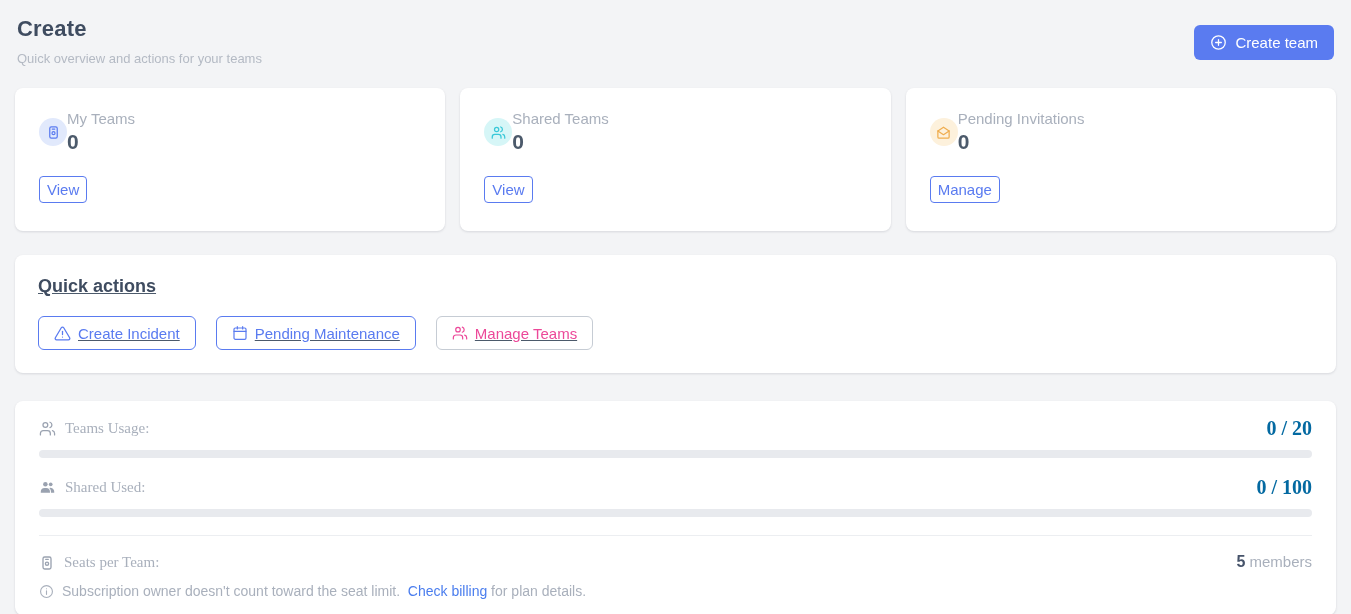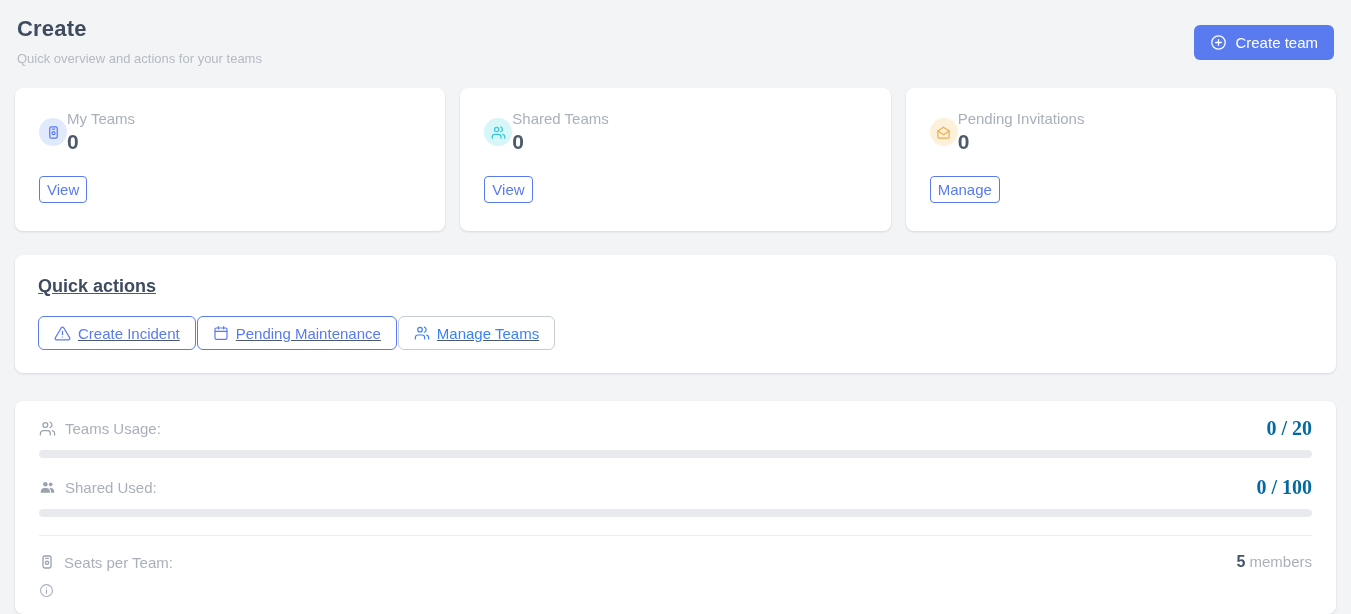--- a/index.html
+++ b/index.html
@@ -42,33 +42,33 @@
     border-radius: 4px; font-size: 15px; padding: 4px 7px; cursor: pointer; font-family: inherit;
   }
 
   
   .card {
     background: #ffffff; border-radius: 8px;
     box-shadow: 0 1px 3px rgba(20,30,50,0.08), 0 1px 2px rgba(20,30,50,0.05);
   }
   .quick-actions { padding: 21px 23px 23px 23px; margin-bottom: 28px; text-decoration: underline; }
   .section-title { font-size: 18px; font-weight: 600; color: #3f4c60; margin-bottom: 19px; }
-  .qa-buttons { display: flex; gap: 1px; }
+  .qa-buttons { display: flex; gap: 20px; }
   .qa-btn {
     display: inline-flex; align-items: center; gap: 7px;
     background: #ffffff; border-radius: 6px; font-size: 15px; padding: 7px 15px;
     cursor: pointer; font-family: inherit; height: 34px;
   }
   .qa-btn.blue { border: 1px solid #5a7bf0; color: #5a7bf0; }
-  .qa-btn.gray { border: 1px solid #c6ccd4; color: #3b82f6; }
+  .qa-btn.gray { border: 1px solid #c6ccd4; color: #ec4899; }
 
   
   .usage-card { padding: 16px 24px 16px 24px; }
   .usage-row { display: flex; justify-content: space-between; align-items: center; }
-  .usage-label { display: flex; align-items: flex-start; gap: 9px; font-size: 15px; color: #a9b0bc; }
+  .usage-label { display: flex; align-items: flex-end; gap: 9px; font-size: 15px; color: #a9b0bc; font-family: Liberation Serif, serif; }
   .usage-label svg { color: #9aa2b0; }
   .usage-value { font-size: 20px; font-weight: 700; color: #0369a1; font-family: Liberation Serif, serif; }
   .progress-track { height: 8px; background: #e8eaee; border-radius: 4px; margin-top: 10px; margin-bottom: 18px; overflow: hidden; }
   .progress-fill { height: 100%; background: #5a7bf0; border-radius: 4px; width: 0%; }
   .usage-divider { border: none; border-top: 1px solid #eceef1; margin: 0 0 17px 0; }
   .seats-value-wrap { font-size: 15px; color: #a9b0bc; }
   .seats-value { font-size: 16px; font-weight: 700; color: #46536a; }
   .usage-note { display: flex; align-items: center; gap: 8px; margin-top: 12px; font-size: 14px; color: #a9b0bc; }
   .usage-note svg { flex: 0 0 15px; color: #a9b0bc; }
   .link { color: #4a7dee; text-decoration: none; cursor: pointer; }
@@ -244,17 +244,18 @@
     </div>
 
     <div class="usage-note">
       <span style="display:flex">
         <svg width="15" height="15" viewBox="0 0 24 24" fill="none" stroke="currentColor" stroke-width="1.8" stroke-linecap="round">
             <circle cx="12" cy="12" r="9.5"></circle>
             <line x1="12" y1="11" x2="12" y2="16.5"></line>
             <line x1="12" y1="7.5" x2="12.01" y2="7.5"></line>
           </svg>
       </span>
+      <span><span class="note-seg">Subscription owner doesn't count toward the seat limit.  </span><a class="link">Check billing</a><span class="note-seg"> for plan details.</span></span>
     </div>
 
   </div>
 
 </div>
 
 </body></html>

